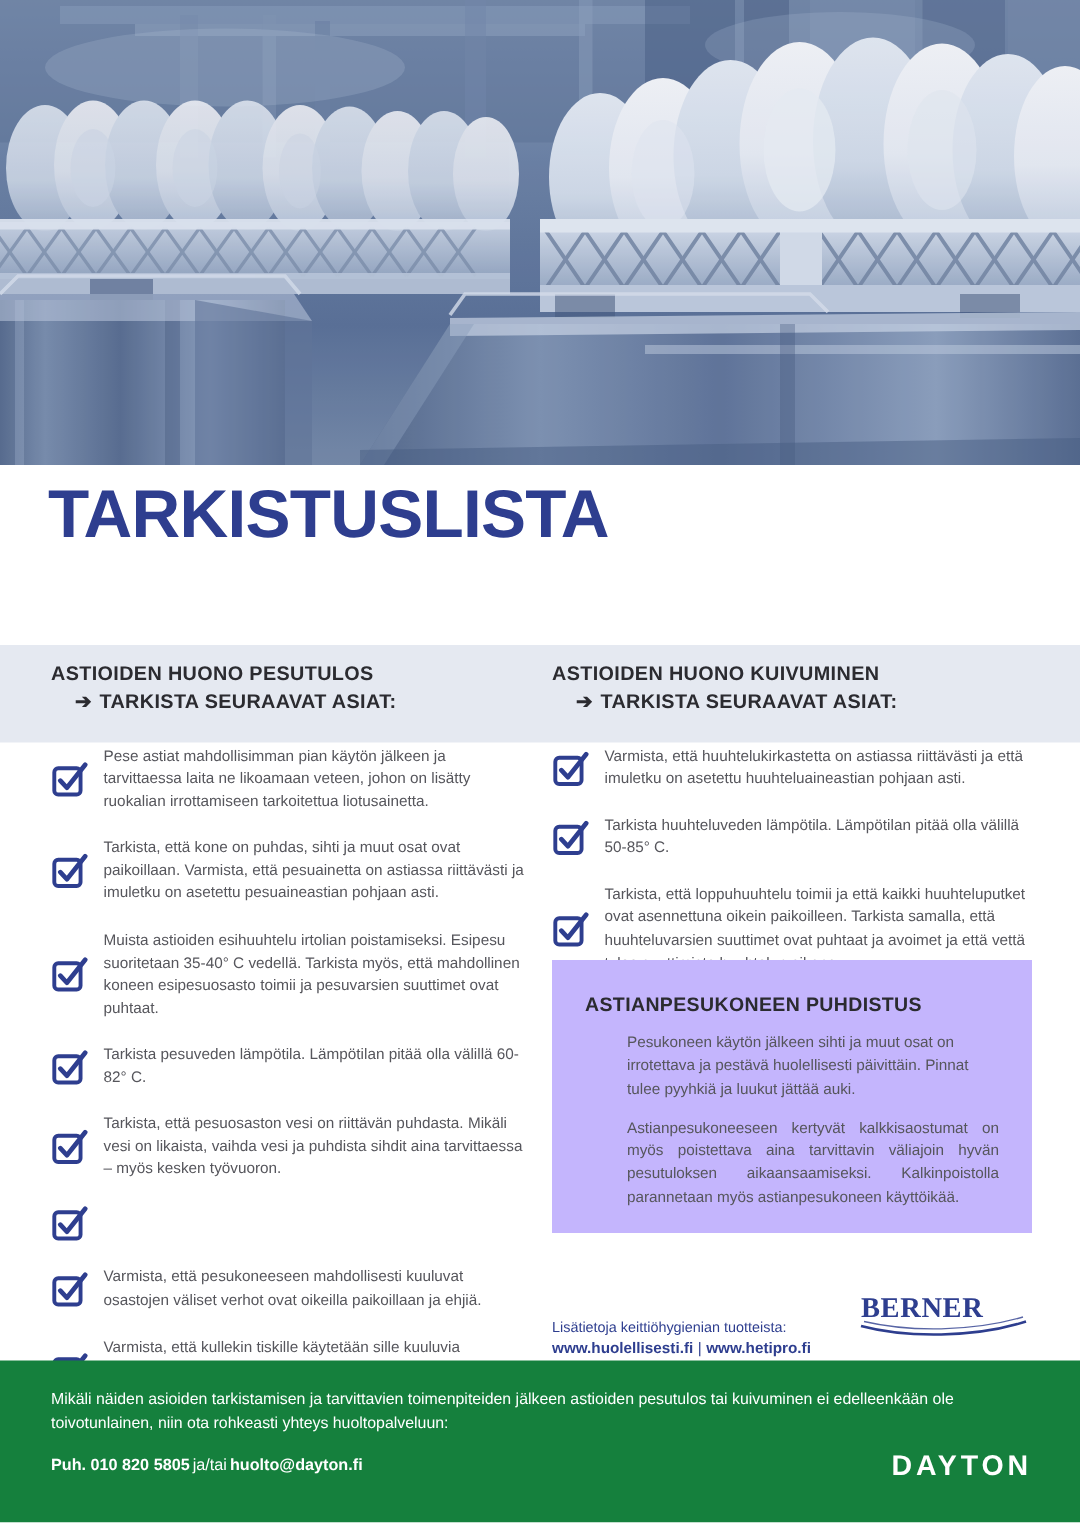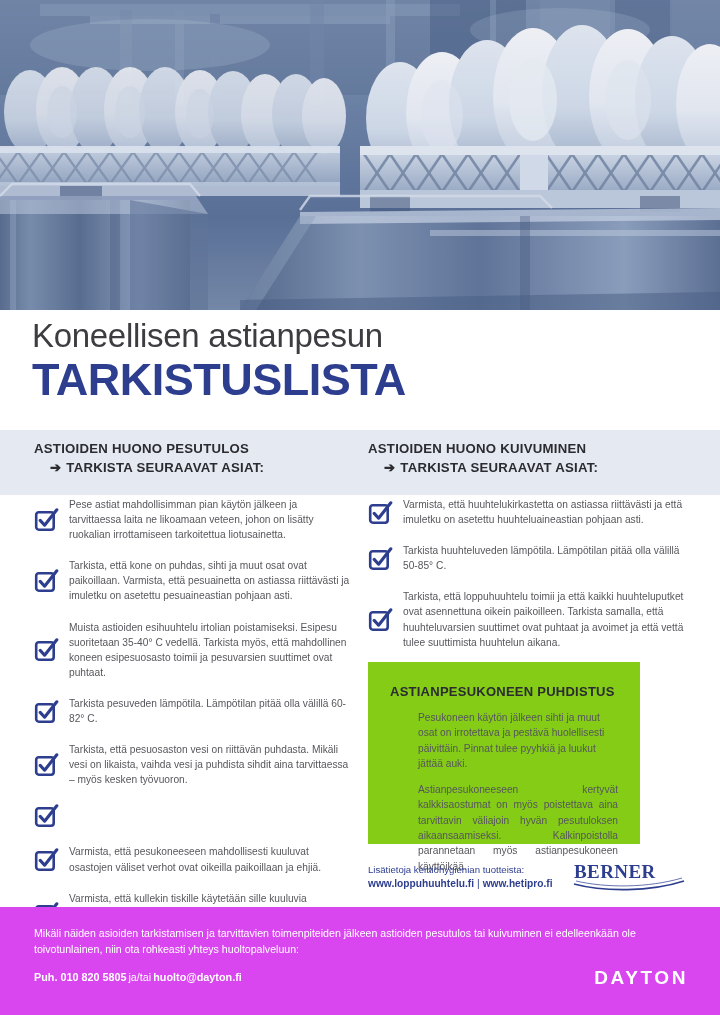--- a/index.html
+++ b/index.html
@@ -109,24 +109,24 @@
   .check-text {
     font-size: 10.2px;
     line-height: 1.48;
     color: #56565c;
     letter-spacing: 0.01px;
   }
 
   
   .info-box {
     position: absolute;
-    left: 368px; top: 662px;
-    width: 272px;
+    left: 368px; top: 640px;
+    width: 320px;
     height: 182px;
-    background: #84cc16;
+    background: #c4b5fd;
     box-sizing: border-box;
     padding: 22px 22px 0 22px;
   }
   .info-title {
     font-size: 13px;
     font-weight: 700;
     color: #2b2b30;
     letter-spacing: 0.25px;
     margin-bottom: 11px;
   }
@@ -141,21 +141,21 @@
 
   
   .berner-strip {
     position: absolute;
     left: 368px; top: 862px;
     width: 320px;
     height: 38px;
   }
   .berner-text-wrap {
     position: absolute;
-    left: 0; top: 1px;
+    left: 0; top: 17px;
   }
   .berner-lead {
     font-size: 9.6px;
     color: #2e3e8f;
     line-height: 1.45;
   }
   .berner-links {
     font-size: 10.2px;
     font-weight: 700;
     color: #2e3e8f;
@@ -167,21 +167,21 @@
     right: 0; top: -3px;
     width: 116px; height: 34px;
   }
   .berner-logo svg { display: block; width: 116px; height: 34px; }
 
   
   .footer {
     position: absolute;
     left: 0; top: 907px;
     width: 720px; height: 108px;
-    background: #d946ef;
+    background: #15803d;
   }
   .footer-text {
     position: absolute;
     left: 34px; top: 18px;
     width: 660px;
     font-size: 10.6px;
     line-height: 1.55;
     color: #ffffff;
   }
   .footer-contact {
@@ -334,21 +334,20 @@
         <path d="M300 210 L310 196 L540 196 L552 208"></path>
         <path d="M0 196 L12 184 L190 184 L200 196"></path>
       </g>
 
       <rect x="0" y="0" width="720" height="310" fill="#4a6394" opacity="0.10"></rect>
     </svg>
   </div>
 </div>
 
 <div class="title-block">
-  <div class="title-line1">Koneellisen astianpesun</div>
   <div class="title-line2">TARKISTUSLISTA</div>
 </div>
 
 <div class="header-band">
   <div class="header-col left">
     <div class="hdr-title">ASTIOIDEN HUONO PESUTULOS</div>
     <div class="hdr-sub">
       <span class="hdr-arrow">➔</span><span>TARKISTA SEURAAVAT ASIAT:</span>
     </div>
   </div>
@@ -467,21 +466,21 @@
 <div class="info-box">
   <div class="info-title">ASTIANPESUKONEEN PUHDISTUS</div>
   <div class="info-para">Pesukoneen käytön jälkeen sihti ja muut osat on irrotettava ja pestävä huolellisesti päivittäin. Pinnat tulee pyyhkiä ja luukut jättää auki.</div>
   <div class="info-para justified">Astianpesukoneeseen kertyvät kalkkisaostumat on myös poistettava aina tarvittavin väliajoin hyvän pesutuloksen aikaansaamiseksi. Kalkinpoistolla parannetaan myös astianpesukoneen käyttöikää.</div>
 </div>
 
 <div class="berner-strip">
   <div class="berner-text-wrap">
     <div class="berner-lead">Lisätietoja keittiöhygienian tuotteista:</div>
     <div class="berner-links">
-      <span>www.loppuhuuhtelu.fi</span><span class="berner-sep">|</span><span>www.hetipro.fi</span>
+      <span>www.huolellisesti.fi</span><span class="berner-sep">|</span><span>www.hetipro.fi</span>
     </div>
   </div>
   <div class="berner-logo">
     <svg viewBox="0 0 116 34" aria-hidden="true">
       <text x="2" y="19" font-family="'Liberation Serif', serif" font-size="19" font-weight="700" fill="#2e3e8f" letter-spacing="0.4">BERNER</text>
       <path d="M2 25 C 32 33, 78 33, 112 22" fill="none" stroke="#2e3e8f" stroke-width="1.7"></path>
       <path d="M4 22 C 34 29, 76 29, 110 19" fill="none" stroke="#2e3e8f" stroke-width="0.9" opacity="0.8"></path>
     </svg>
   </div>
 </div>

